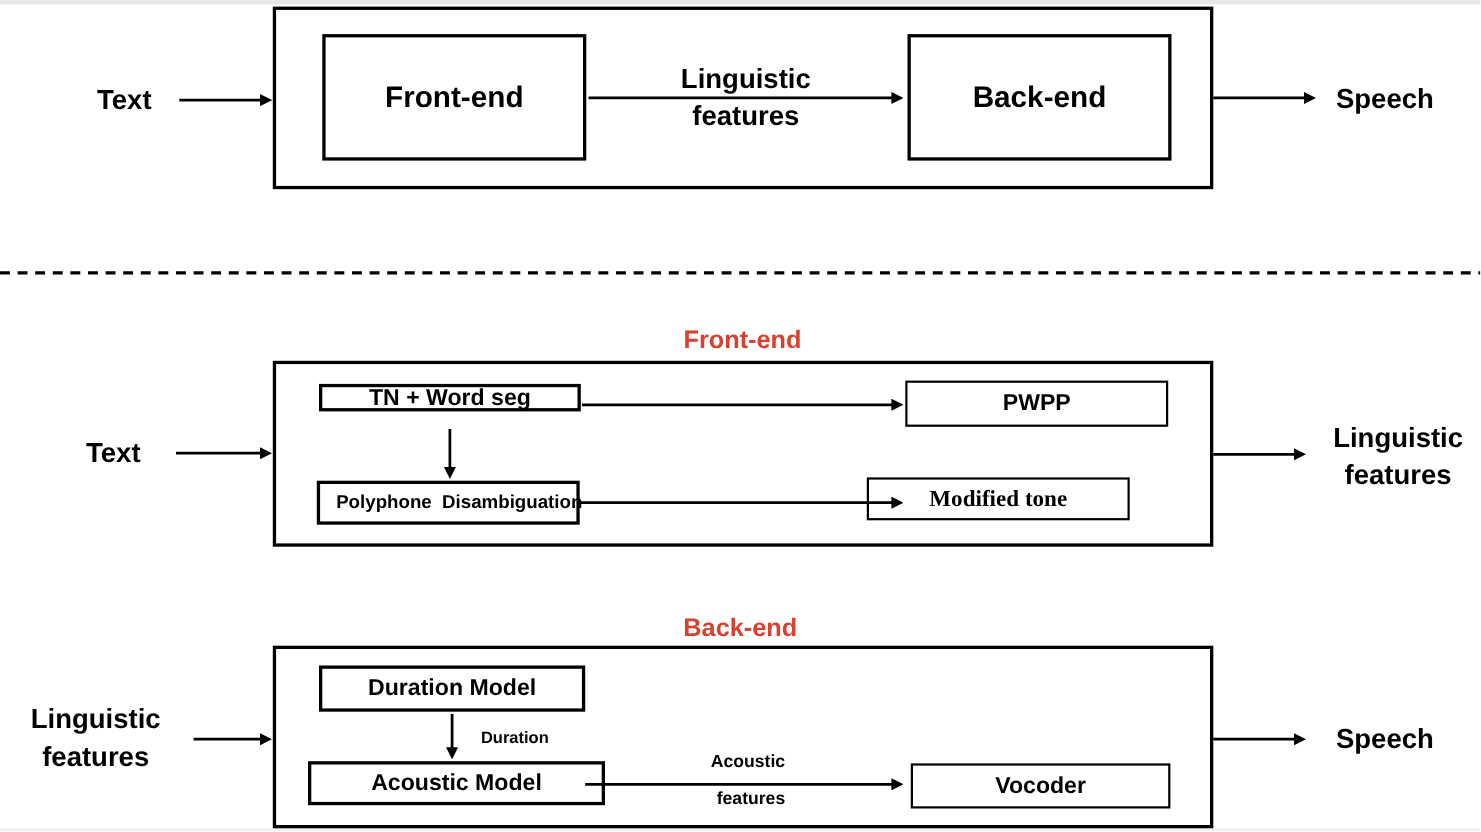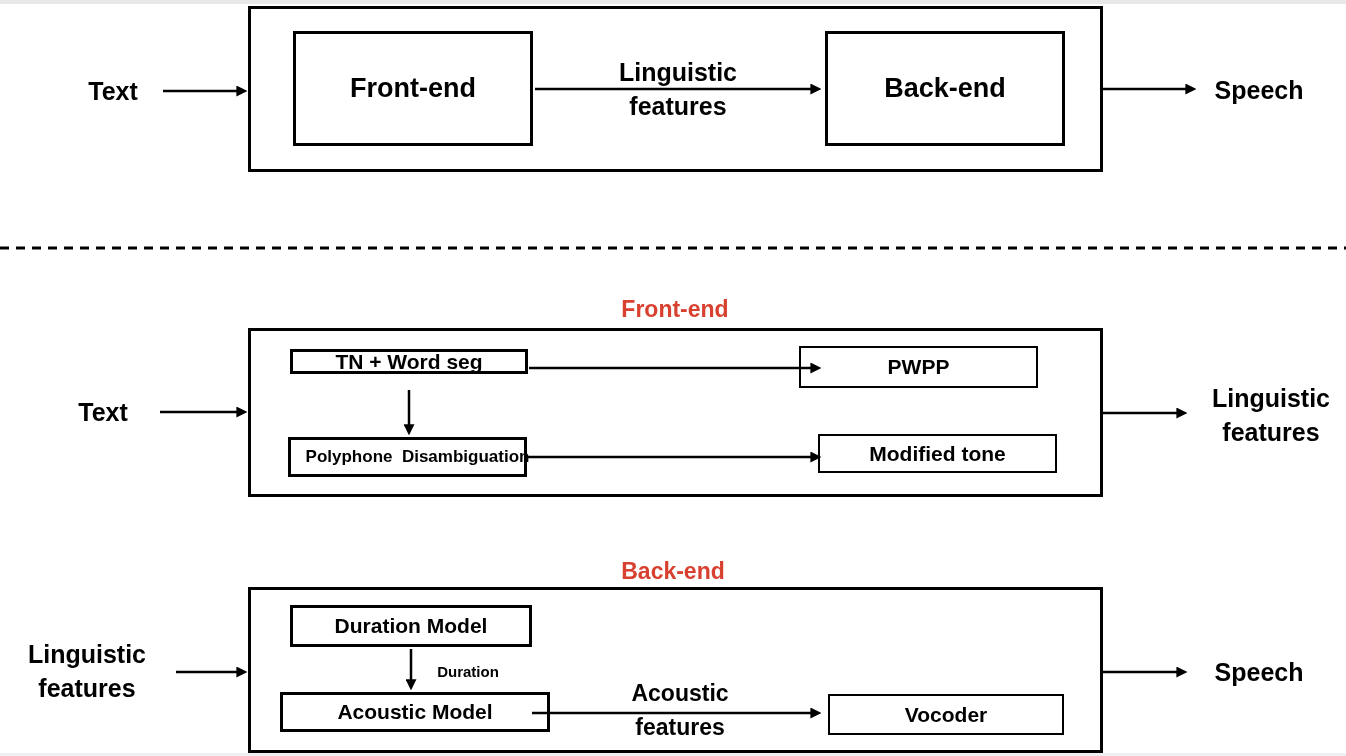--- a/index.html
+++ b/index.html
@@ -36,21 +36,21 @@
     color: #000;
     text-align: center;
     white-space: pre-line;
   }
   .lbl-main { font-size: 25px; line-height: 34px; }
   .lbl-overview-box { font-size: 27px; }
   .lbl-detail-box { font-size: 21px; }
   .lbl-small-box { font-size: 17px; }
   .lbl-red { font-size: 23px; color: #d8402f; }
   .lbl-duration { font-size: 15px; }
-  .lbl-acoustic { font-size: 23px; line-height: 34px; }
+  .lbl-acoustic { font-size: 16px; line-height: 34px; text-align: right; }
 
   #arrow-layer {
     position: absolute;
     left: 0; top: 0;
     pointer-events: none;
   }
   #arrow-layer line { stroke: #000; stroke-width: 2.5; }
   #arrow-layer line.dashed { stroke-width: 3; stroke-dasharray: 9 7; }
 </style>
 </head>
@@ -66,27 +66,27 @@
     <span class="box-label lbl-overview-box">Front-end</span>
   </div>
   <div class="box" style="left:825px; top:31px; width:240px; height:115px;">
     <span class="box-label lbl-overview-box">Back-end</span>
   </div>
 
   <div class="box" style="left:248px; top:328px; width:855px; height:169px;"></div>
   <div class="box" style="left:290px; top:349px; width:238px; height:25px;">
     <span class="box-label lbl-detail-box">TN + Word seg</span>
   </div>
-  <div class="box box-thin" style="left:799px; top:346px; width:239px; height:42px;">
+  <div class="box box-thin" style="left:823px; top:346px; width:239px; height:42px;">
     <span class="box-label lbl-detail-box">PWPP</span>
   </div>
   <div class="box" style="left:288px; top:437px; width:239px; height:40px;padding-left:20px;">
     <span class="box-label lbl-small-box">Polyphone  Disambiguation</span>
   </div>
-  <div class="box box-thin" style="left:818px; top:434px; width:239px; height:39px;">
+  <div class="box box-thin" style="left:788px; top:434px; width:239px; height:39px;font-family:Liberation Serif, serif;">
     <span class="box-label lbl-detail-box">Modified tone</span>
   </div>
 
   <div class="box" style="left:248px; top:587px; width:855px; height:166px;"></div>
   <div class="box" style="left:290px; top:605px; width:242px; height:42px;">
     <span class="box-label lbl-detail-box">Duration Model</span>
   </div>
   <div class="box" style="left:280px; top:692px; width:270px; height:40px;">
     <span class="box-label lbl-detail-box">Acoustic Model</span>
   </div>

